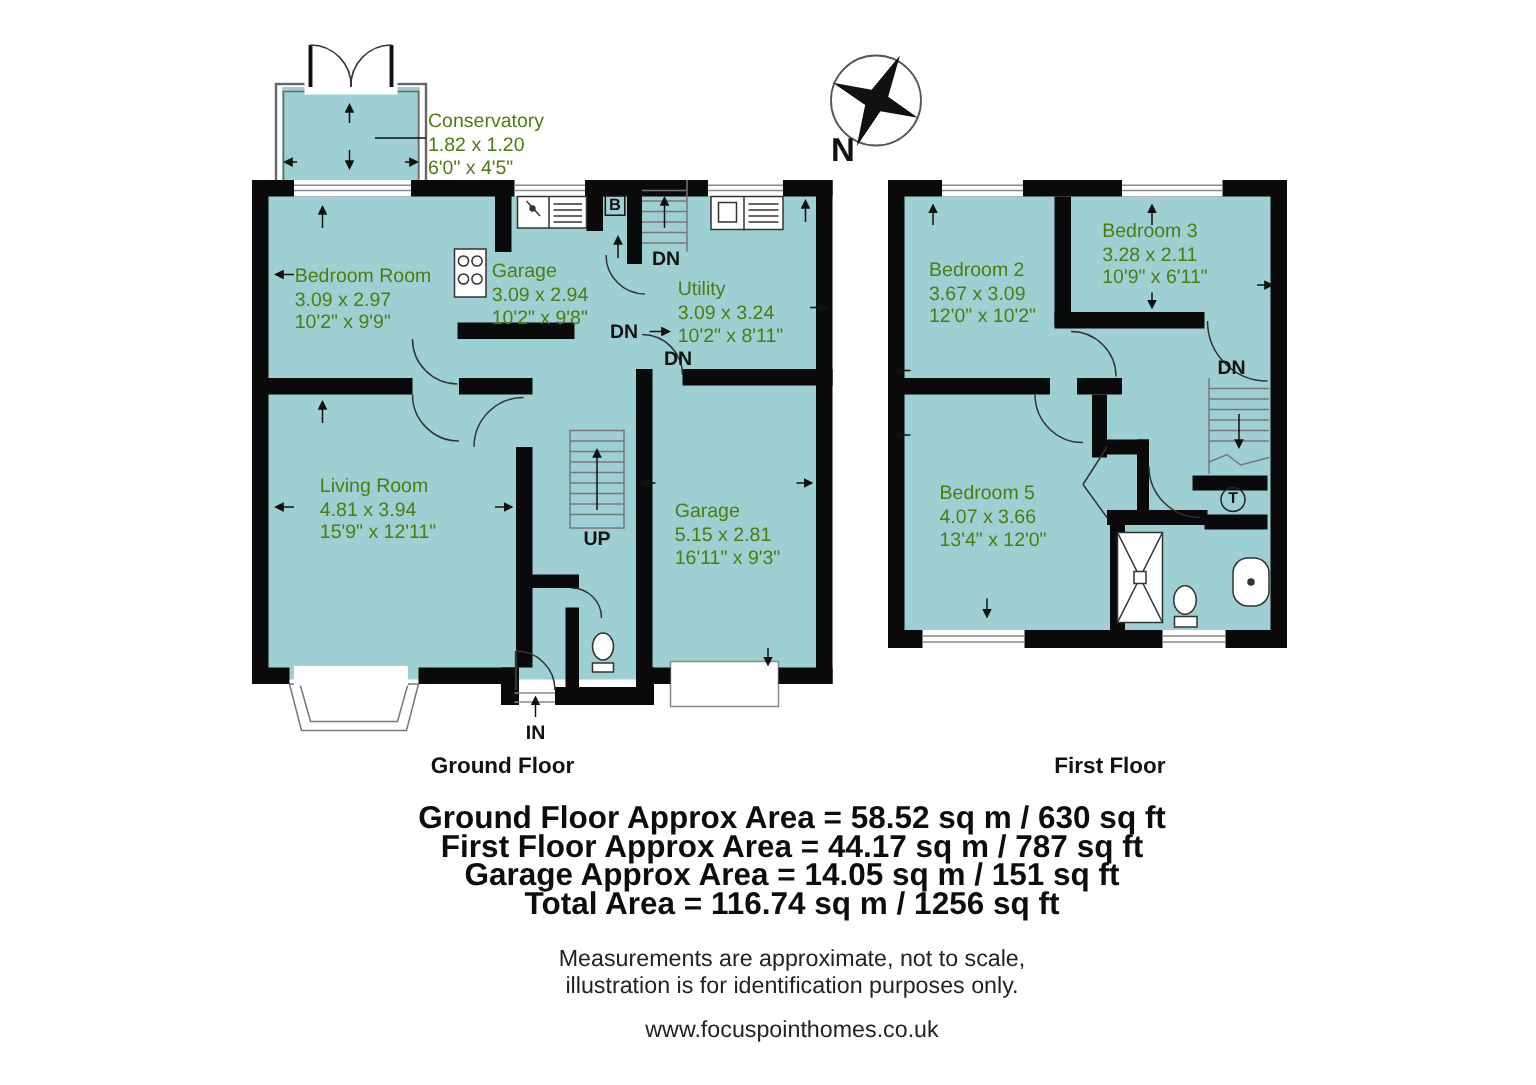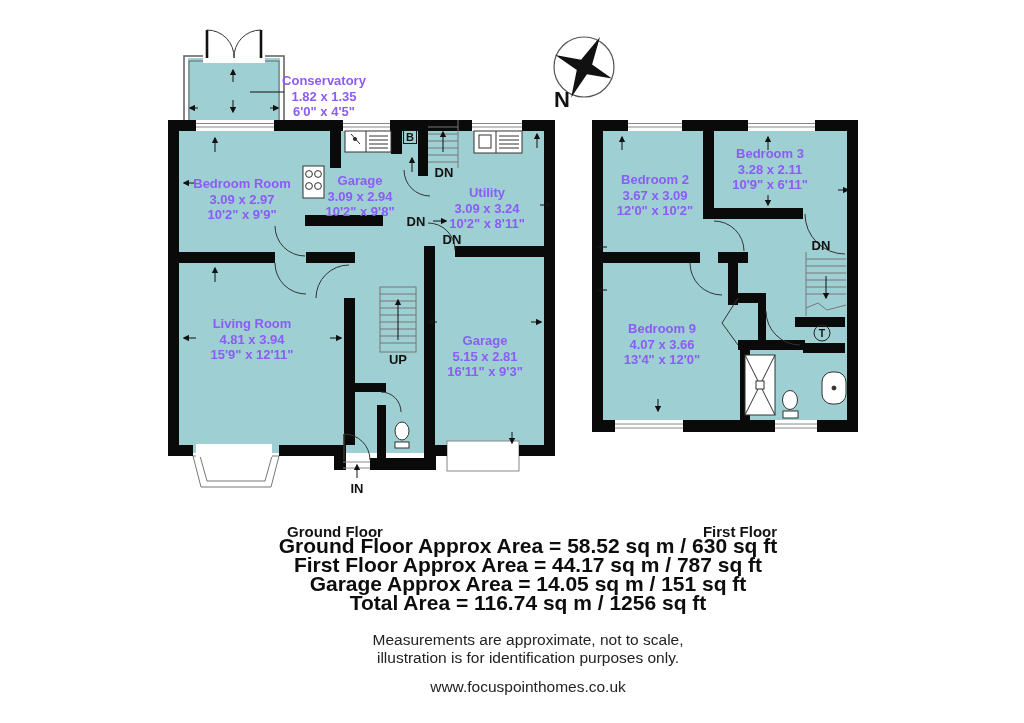--- a/index.html
+++ b/index.html
@@ -1,25 +1,25 @@
 <!DOCTYPE html>
 <html><head>
 <meta charset="utf-8">
 <style>
   html,body{margin:0;padding:0;background:#ffffff;}
   #canvas{position:relative;width:1024px;height:723px;background:#ffffff;overflow:hidden;
           font-family:"Liberation Sans","DejaVu Sans",sans-serif;color:#111;}
   #plan-svg{position:absolute;left:0;top:0;}
-  .room-label{position:absolute;transform:translate(-50%,-50%);text-align:center;
-              font-weight:bold;font-size:13px;line-height:15.5px;color:#8b5cf6;white-space:nowrap;}
+  .room-label{position:absolute;transform:translate(-50%,-50%);
+              font-weight:normal;font-size:13px;line-height:15.5px;color:#4d7c0f;white-space:nowrap;}
   .marker{position:absolute;transform:translate(-50%,-50%);font-weight:bold;font-size:13px;color:#121212;white-space:nowrap;}
   .marker.boxed{border:1.6px solid #111;padding:0 2px;font-size:11px;line-height:12px;background:transparent;}
   .marker.circled{border:1.5px solid #222;border-radius:50%;width:15px;height:15px;
                   font-size:10.5px;line-height:15px;text-align:center;}
-  .floor-title{position:absolute;transform:translate(-50%,-50%);font-weight:bold;font-size:15px;color:#121212;white-space:nowrap;margin-top:20px;}
+  .floor-title{position:absolute;transform:translate(-50%,-50%);font-weight:bold;font-size:15px;color:#121212;white-space:nowrap;}
   .compass-n{position:absolute;transform:translate(-50%,-50%);font-weight:bold;font-size:22px;color:#111;}
   .footer-line{position:absolute;left:528px;transform:translate(-50%,-50%);font-weight:bold;
                font-size:21px;color:#0d0d0d;white-space:nowrap;}
   .disc-line{position:absolute;left:528px;transform:translate(-50%,-50%);font-weight:normal;
              font-size:15.5px;color:#222;white-space:nowrap;}
 </style>
 </head>
 <body>
 
 <div id="canvas">
@@ -274,21 +274,21 @@
     <g transform="rotate(28)">
       <path d="M0,-34 L6,-6 L30,-3 L6,5 L3,33 L-5,6 L-31,3 L-6,-5 Z" fill="#111"></path>
     </g>
   </g>
 </svg>
 
   <div class="compass-n" style="left:562px;top:100px">N</div>
 
   <div class="room-label" style="left:324px;top:96px">
     <div>Conservatory</div>
-    <div>1.82 x 1.35</div>
+    <div>1.82 x 1.20</div>
     <div>6'0" x 4'5"</div>
   </div>
   <div class="room-label" style="left:242px;top:199px">
     <div>Bedroom Room</div>
     <div>3.09 x 2.97</div>
     <div>10'2" x 9'9"</div>
   </div>
   <div class="room-label" style="left:360px;top:196px">
     <div>Garage</div>
     <div>3.09 x 2.94</div>
@@ -314,21 +314,21 @@
     <div>Bedroom 2</div>
     <div>3.67 x 3.09</div>
     <div>12'0" x 10'2"</div>
   </div>
   <div class="room-label" style="left:770px;top:169px">
     <div>Bedroom 3</div>
     <div>3.28 x 2.11</div>
     <div>10'9" x 6'11"</div>
   </div>
   <div class="room-label" style="left:662px;top:344px">
-    <div>Bedroom 9</div>
+    <div>Bedroom 5</div>
     <div>4.07 x 3.66</div>
     <div>13'4" x 12'0"</div>
   </div>
 
   <div class="marker" style="left:444px;top:172px">DN</div>
   <div class="marker" style="left:416px;top:221px">DN</div>
   <div class="marker" style="left:452px;top:239px">DN</div>
   <div class="marker" style="left:398px;top:359px">UP</div>
   <div class="marker" style="left:357px;top:488px">IN</div>
   <div class="marker boxed" style="left:410px;top:137px">B</div>

